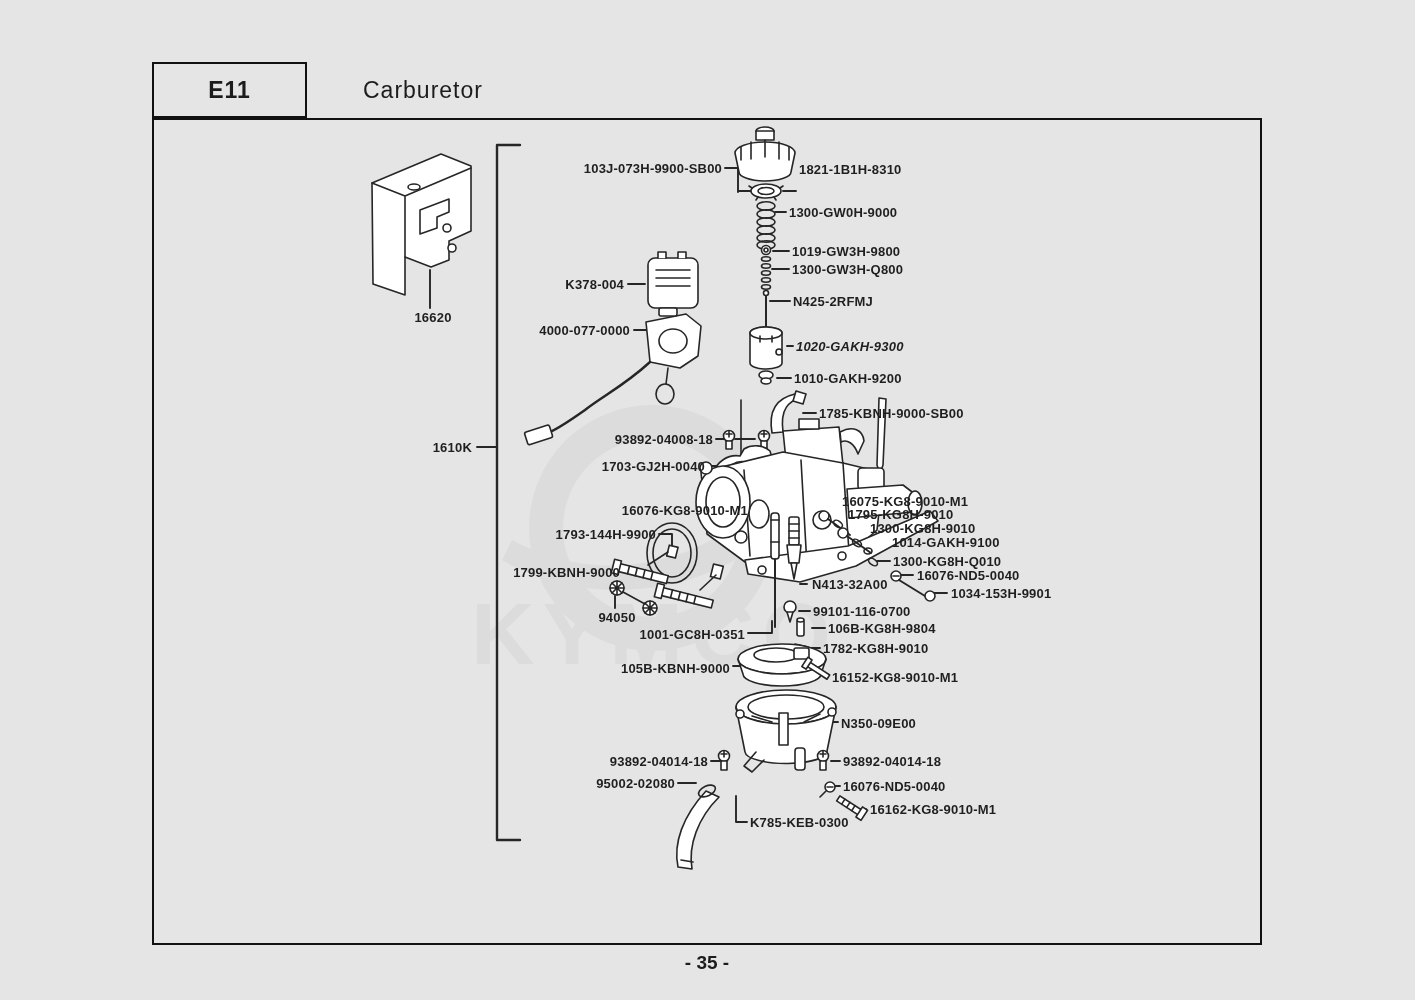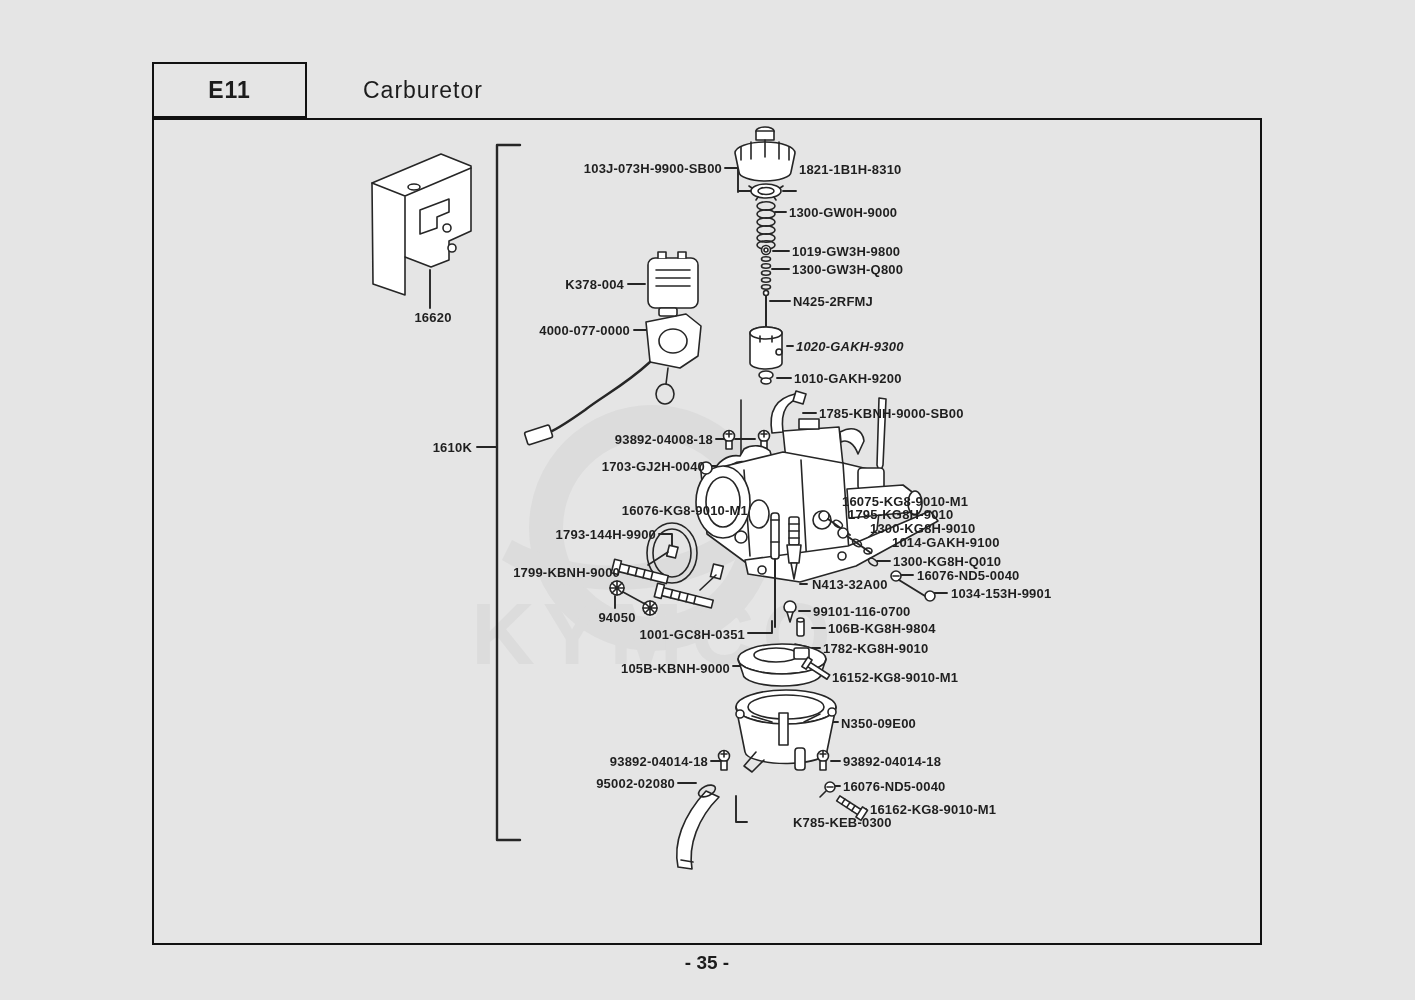--- a/index.html
+++ b/index.html
@@ -319,17 +319,17 @@
       <div class="part-label align-left" style="left: 892px; top: 542px;">1014-GAKH-9100</div>
       <div class="part-label align-left" style="left: 893px; top: 561px;">1300-KG8H-Q010</div>
       <div class="part-label align-left" style="left: 917px; top: 575px;">16076-ND5-0040</div>
       <div class="part-label align-left" style="left: 951px; top: 593px;">1034-153H-9901</div>
       <div class="part-label align-left" style="left: 841px; top: 723px;">N350-09E00</div>
       <div class="part-label align-right" style="left: 708px; top: 761px;">93892-04014-18</div>
       <div class="part-label align-left" style="left: 843px; top: 761px;">93892-04014-18</div>
       <div class="part-label align-right" style="left: 675px; top: 783px;">95002-02080</div>
       <div class="part-label align-left" style="left: 843px; top: 786px;">16076-ND5-0040</div>
       <div class="part-label align-left" style="left: 870px; top: 809px;">16162-KG8-9010-M1</div>
-      <div class="part-label align-left" style="left: 750px; top: 822px; margin-left: 43px;">K785-KEB-0300</div>
+      <div class="part-label align-left" style="left: 750px; top: 822px;">K785-KEB-0300</div>
     </div>
 
   <div class="footer">- 35 -</div>
 </div>
 
 </body></html>

